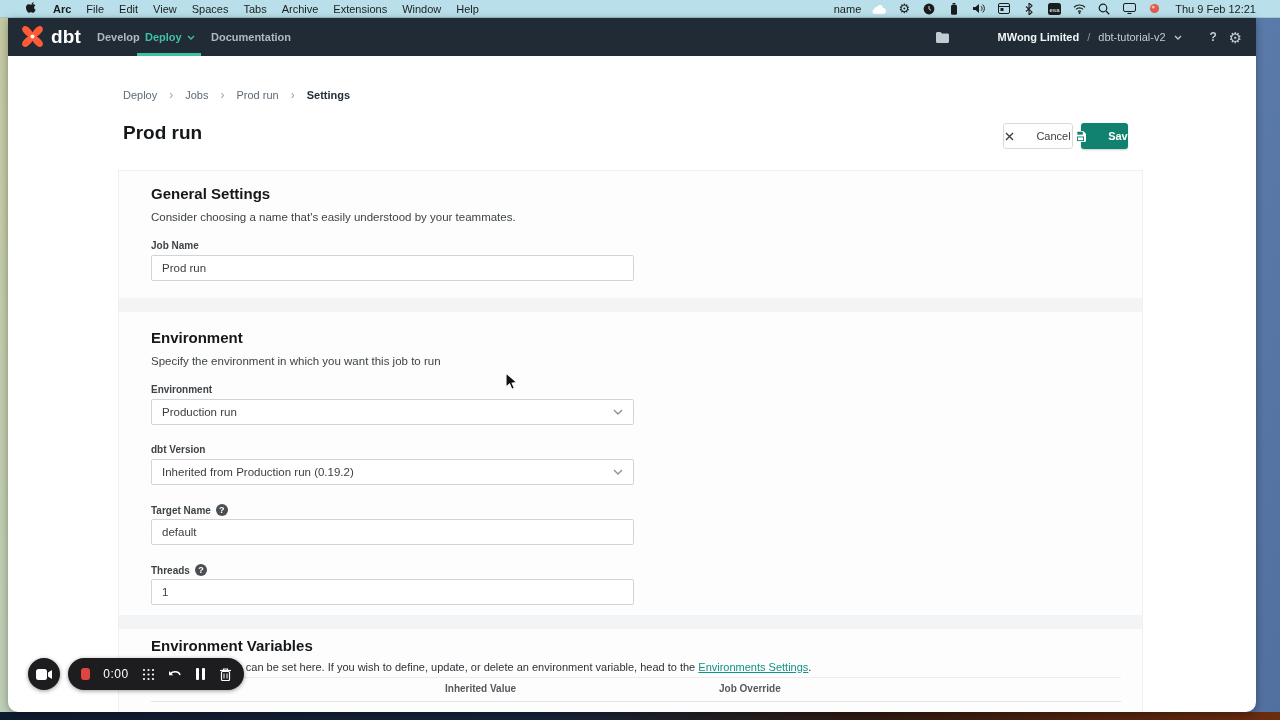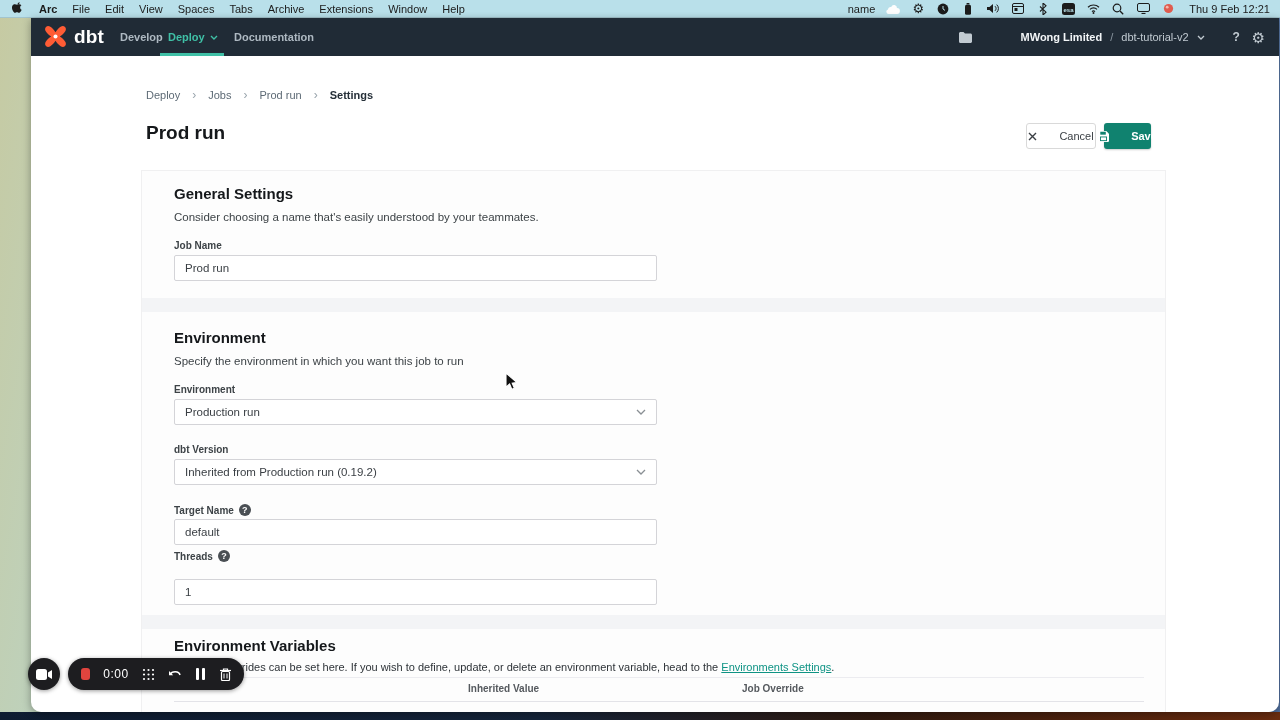--- a/index.html
+++ b/index.html
@@ -6,31 +6,31 @@
   #screen{position:relative;width:1280px;height:720px;overflow:hidden;
           font-family:"Liberation Sans",sans-serif;-webkit-font-smoothing:antialiased;}
   .abs{position:absolute;}
 
   
   .wallpaper{inset:0;background:linear-gradient(100deg,#c6caa2 0%,#bcd3c2 14%,#abc0d4 38%,#8aa6c6 62%,#5f7fae 86%,#51709f 100%);}
   .wall-bottom{left:0;right:0;bottom:0;height:8px;background:linear-gradient(90deg,#0e1c31 0%,#15243a 42%,#301a10 68%,#5e270e 92%,#6b2d10 100%);}
 
   
   .menubar{left:0;top:0;width:1280px;height:18px;background:#b9e0ea;border-bottom:1px solid rgba(0,0,0,.12);
-           display:flex;align-items:center;justify-content:space-between;padding:0 10px;box-sizing:border-box;
+           display:flex;align-items:center;justify-content:space-between;padding:0 24px;box-sizing:border-box;
            font-size:11px;color:#1c1c1c;}
   .mb-left{display:flex;align-items:center;gap:15px;}
   .mb-left .app{font-weight:700;}
   .mb-right{display:flex;align-items:center;gap:11px;}
   .mb-ic{display:inline-flex;align-items:center;justify-content:center;width:14px;height:14px;color:#1c1c1c;}
   .mb-clock{margin-left:3px;white-space:nowrap;}
 
   
   .window{left:8px;top:18px;width:1248px;height:694px;background:#ffffff;border-radius:0 0 10px 10px;
-          overflow:hidden;box-shadow:0 2px 8px rgba(0,0,0,.35);margin-left:23px;}
+          overflow:hidden;box-shadow:0 2px 8px rgba(0,0,0,.35);}
 
   
   .navbar{left:0;top:0;width:1248px;height:38px;background:#202b36;}
   .logo{left:12px;top:6px;display:flex;align-items:center;gap:6px;}
   .logo-text{color:#fff;font-size:19px;font-weight:700;letter-spacing:.2px;}
   .nav-link{top:0;height:38px;line-height:38px;font-size:11px;font-weight:700;color:#aeb9c2;cursor:pointer;}
   .nav-link.active{color:#3fc0a6;display:flex;align-items:center;gap:5px;}
   .nav-underline{left:129px;bottom:0;width:64px;height:3px;background:#3fc0a6;}
   .nav-right{right:14px;top:0;height:38px;display:flex;align-items:center;gap:8px;color:#c2cbd2;font-size:11px;}
   .nav-account{color:#f2f5f7;font-weight:700;padding-left:40px;}
@@ -287,21 +287,21 @@
             </svg>
         </span>
       </div>
 
       <div class="abs fld-label" style="top:333px">
         <span>Target Name</span>
         <span class="q-circle">?</span>
       </div>
       <input class="abs fld-input" style="top: 348px;" type="text" value="default">
 
-      <div class="abs fld-label" style="top:379px">
+      <div class="abs fld-label" style="top:393px">
         <span>Threads</span>
         <span class="q-circle">?</span>
       </div>
       <input class="abs fld-input" style="top: 408px;" type="text" value="1">
 
       <div class="abs divider" style="top:444px"></div>
 
       <div class="abs sec-title" style="top:466px">Environment Variables</div>
       <div class="abs desc" style="top:490px">
         <span>Job level overrides can be set here. If you wish to define, update, or delete an environment variable, head to the </span><a>Environments Settings</a><span>.</span>

